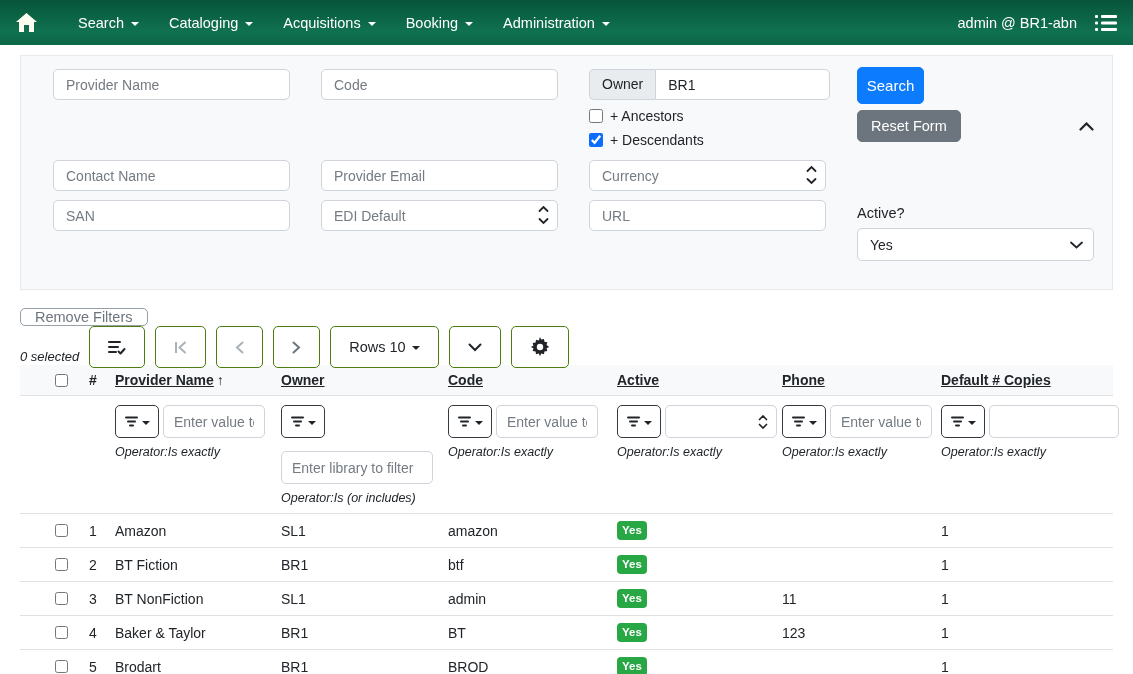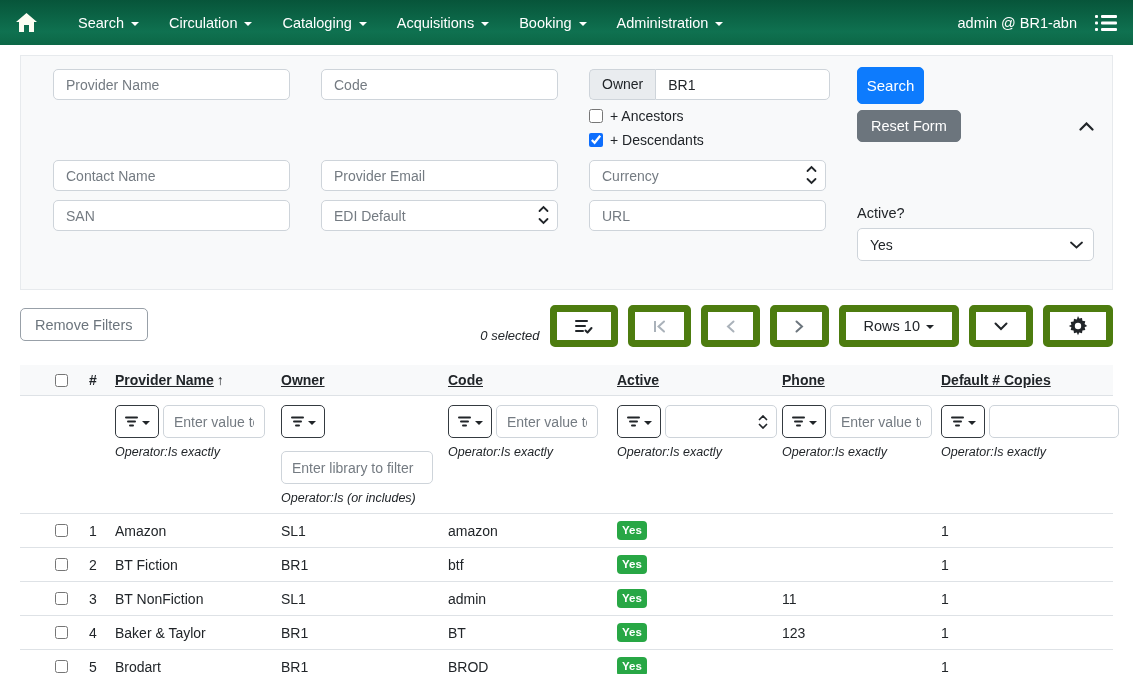--- a/index.html
+++ b/index.html
@@ -68,30 +68,31 @@
   .fake-select {
     height:33px; border:1px solid #ced4da; border-radius:5px; background:#fff;
     display:flex; align-items:center; padding:0 10px 0 12px; cursor:pointer;
   }
   .fake-select .sel-text { flex:1; }
 
   
   .grid-toolbar {
     margin:15px 20px 0 20px; display:flex; align-items:flex-start; justify-content:space-between;
     height:46px;
+    flex-direction:column;
   }
   .btn-outline {
     background:#fff; border:1px solid #98a0a8; color:#6c757d; font-size:14.5px;
     height:33px; padding:0 14px; border-radius:5px; cursor:pointer; font-family:inherit;
     margin-top:3px;
   }
   .toolbar-right { display:flex; align-items:center; gap:10px; }
   .selected-text { font-style:italic; font-size:13px; align-self:flex-end; padding-bottom:4px; }
   .tbtn {
-    min-width:40px; height:42px; background:#fff; border:7px solid #4d7c0f;
+    min-width:40px; height:42px; background:#fff; border:1px solid #4d7c0f;
     border-radius:5px; display:flex; align-items:center; justify-content:center;
     cursor:pointer; color:#343a40; font-family:inherit; gap:6px; padding:0 18px;
   }
   .tbtn.disabled { color:#aab2ba; cursor:default; }
   .tbtn.rows { font-size:14.5px; color:#212529; }
   .caret-down-d {
     width:0; height:0; border-left:4px solid transparent;
     border-right:4px solid transparent; border-top:4px solid #212529; margin-top:2px;
   }
 
@@ -136,24 +137,20 @@
 <div class="navbar">
   <span class="nav-home">
     <span>
       <svg width="21" height="19" viewBox="0 0 21 19">
         <path d="M10.5 0 L21 9 H18 V19 H13 V12 H8 V19 H3 V9 H0 Z" fill="#fdfdf2"></path>
       </svg>
     </span>
   </span>
   <div class="nav-item">
     <span>Search</span>
-    <span class="caret-down-w"></span>
-  </div>
-  <div class="nav-item">
-    <span>Circulation</span>
     <span class="caret-down-w"></span>
   </div>
   <div class="nav-item">
     <span>Cataloging</span>
     <span class="caret-down-w"></span>
   </div>
   <div class="nav-item">
     <span>Acquisitions</span>
     <span class="caret-down-w"></span>
   </div>

